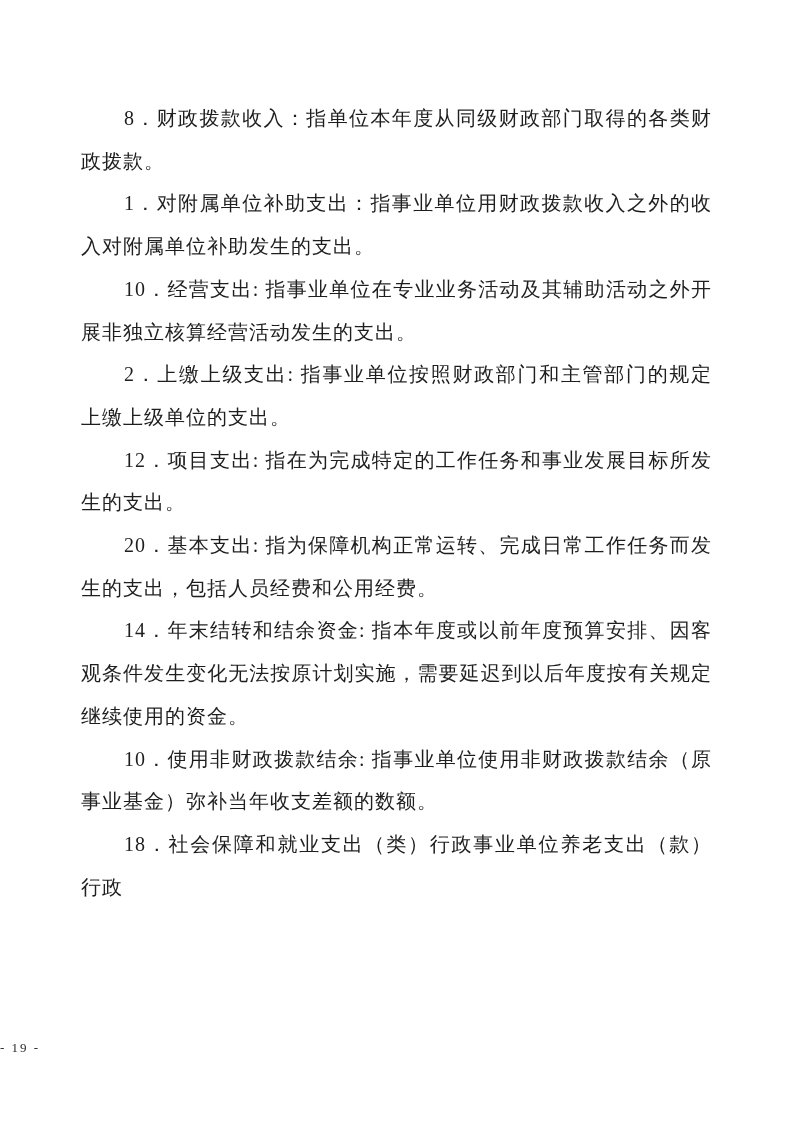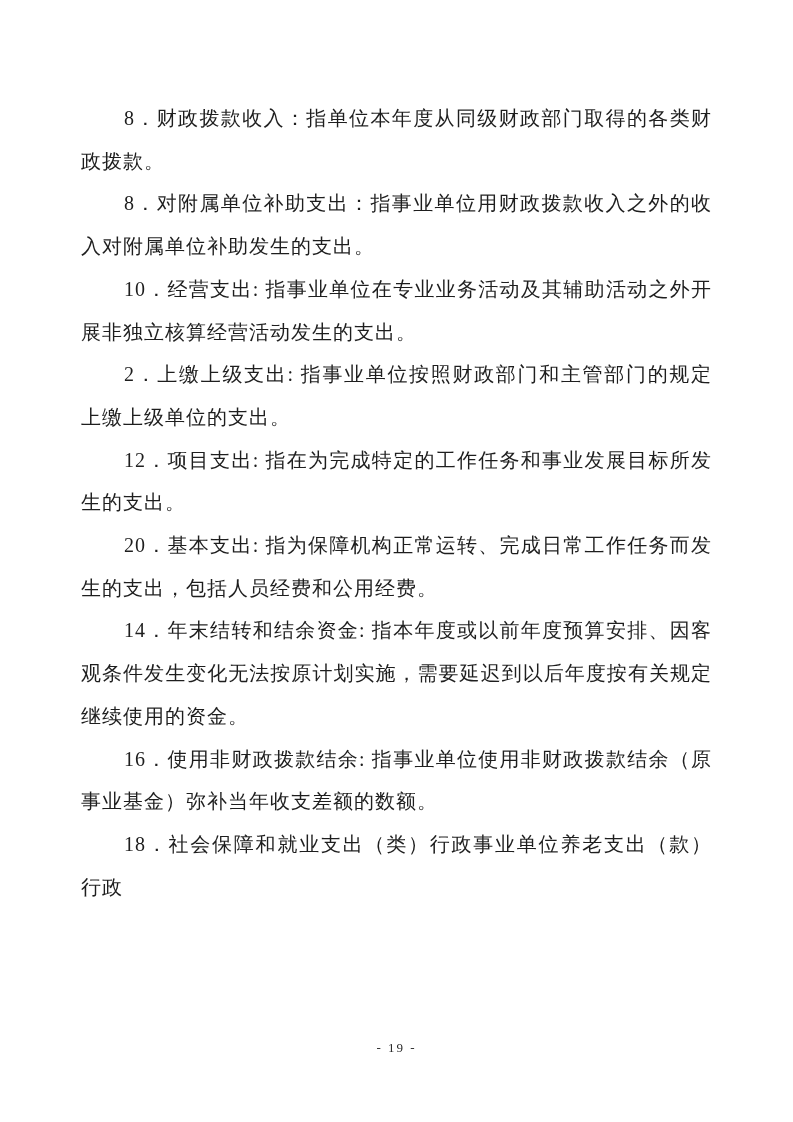--- a/index.html
+++ b/index.html
@@ -37,40 +37,40 @@
     text-align: justify;
     text-indent: 43px;
     word-break: break-all;
     text-justify: inter-ideograph;
   }
   .page-footer {
     position: absolute;
     left: 0;
     top: 1038px;
     width: 793px;
-    text-align: center;
+    text-align: left;
   }
   .page-number {
     font-size: 13px;
     letter-spacing: 2px;
     color: #2a2a2a;
     font-family: "Liberation Serif", "DejaVu Serif", serif;
   }
 </style>
 </head>
 <body>
 
 <div class="page">
   <div class="content">
     <p class="para">8．财政拨款收入：指单位本年度从同级财政部门取得的各类财政拨款。</p>
-    <p class="para">8．对附属单位补助支出：指事业单位用财政拨款收入之外的收入对附属单位补助发生的支出。</p>
+    <p class="para">1．对附属单位补助支出：指事业单位用财政拨款收入之外的收入对附属单位补助发生的支出。</p>
     <p class="para">10．经营支出: 指事业单位在专业业务活动及其辅助活动之外开展非独立核算经营活动发生的支出。</p>
     <p class="para">2．上缴上级支出: 指事业单位按照财政部门和主管部门的规定上缴上级单位的支出。</p>
     <p class="para">12．项目支出: 指在为完成特定的工作任务和事业发展目标所发生的支出。</p>
     <p class="para">20．基本支出: 指为保障机构正常运转、完成日常工作任务而发生的支出，包括人员经费和公用经费。</p>
     <p class="para">14．年末结转和结余资金: 指本年度或以前年度预算安排、因客观条件发生变化无法按原计划实施，需要延迟到以后年度按有关规定继续使用的资金。</p>
-    <p class="para">16．使用非财政拨款结余: 指事业单位使用非财政拨款结余（原事业基金）弥补当年收支差额的数额。</p>
+    <p class="para">10．使用非财政拨款结余: 指事业单位使用非财政拨款结余（原事业基金）弥补当年收支差额的数额。</p>
     <p class="para">18．社会保障和就业支出（类）行政事业单位养老支出（款）行政</p>
   </div>
   <div class="page-footer">
     <span class="page-number">- 19 -</span>
   </div>
 </div>
 
 </body></html>

